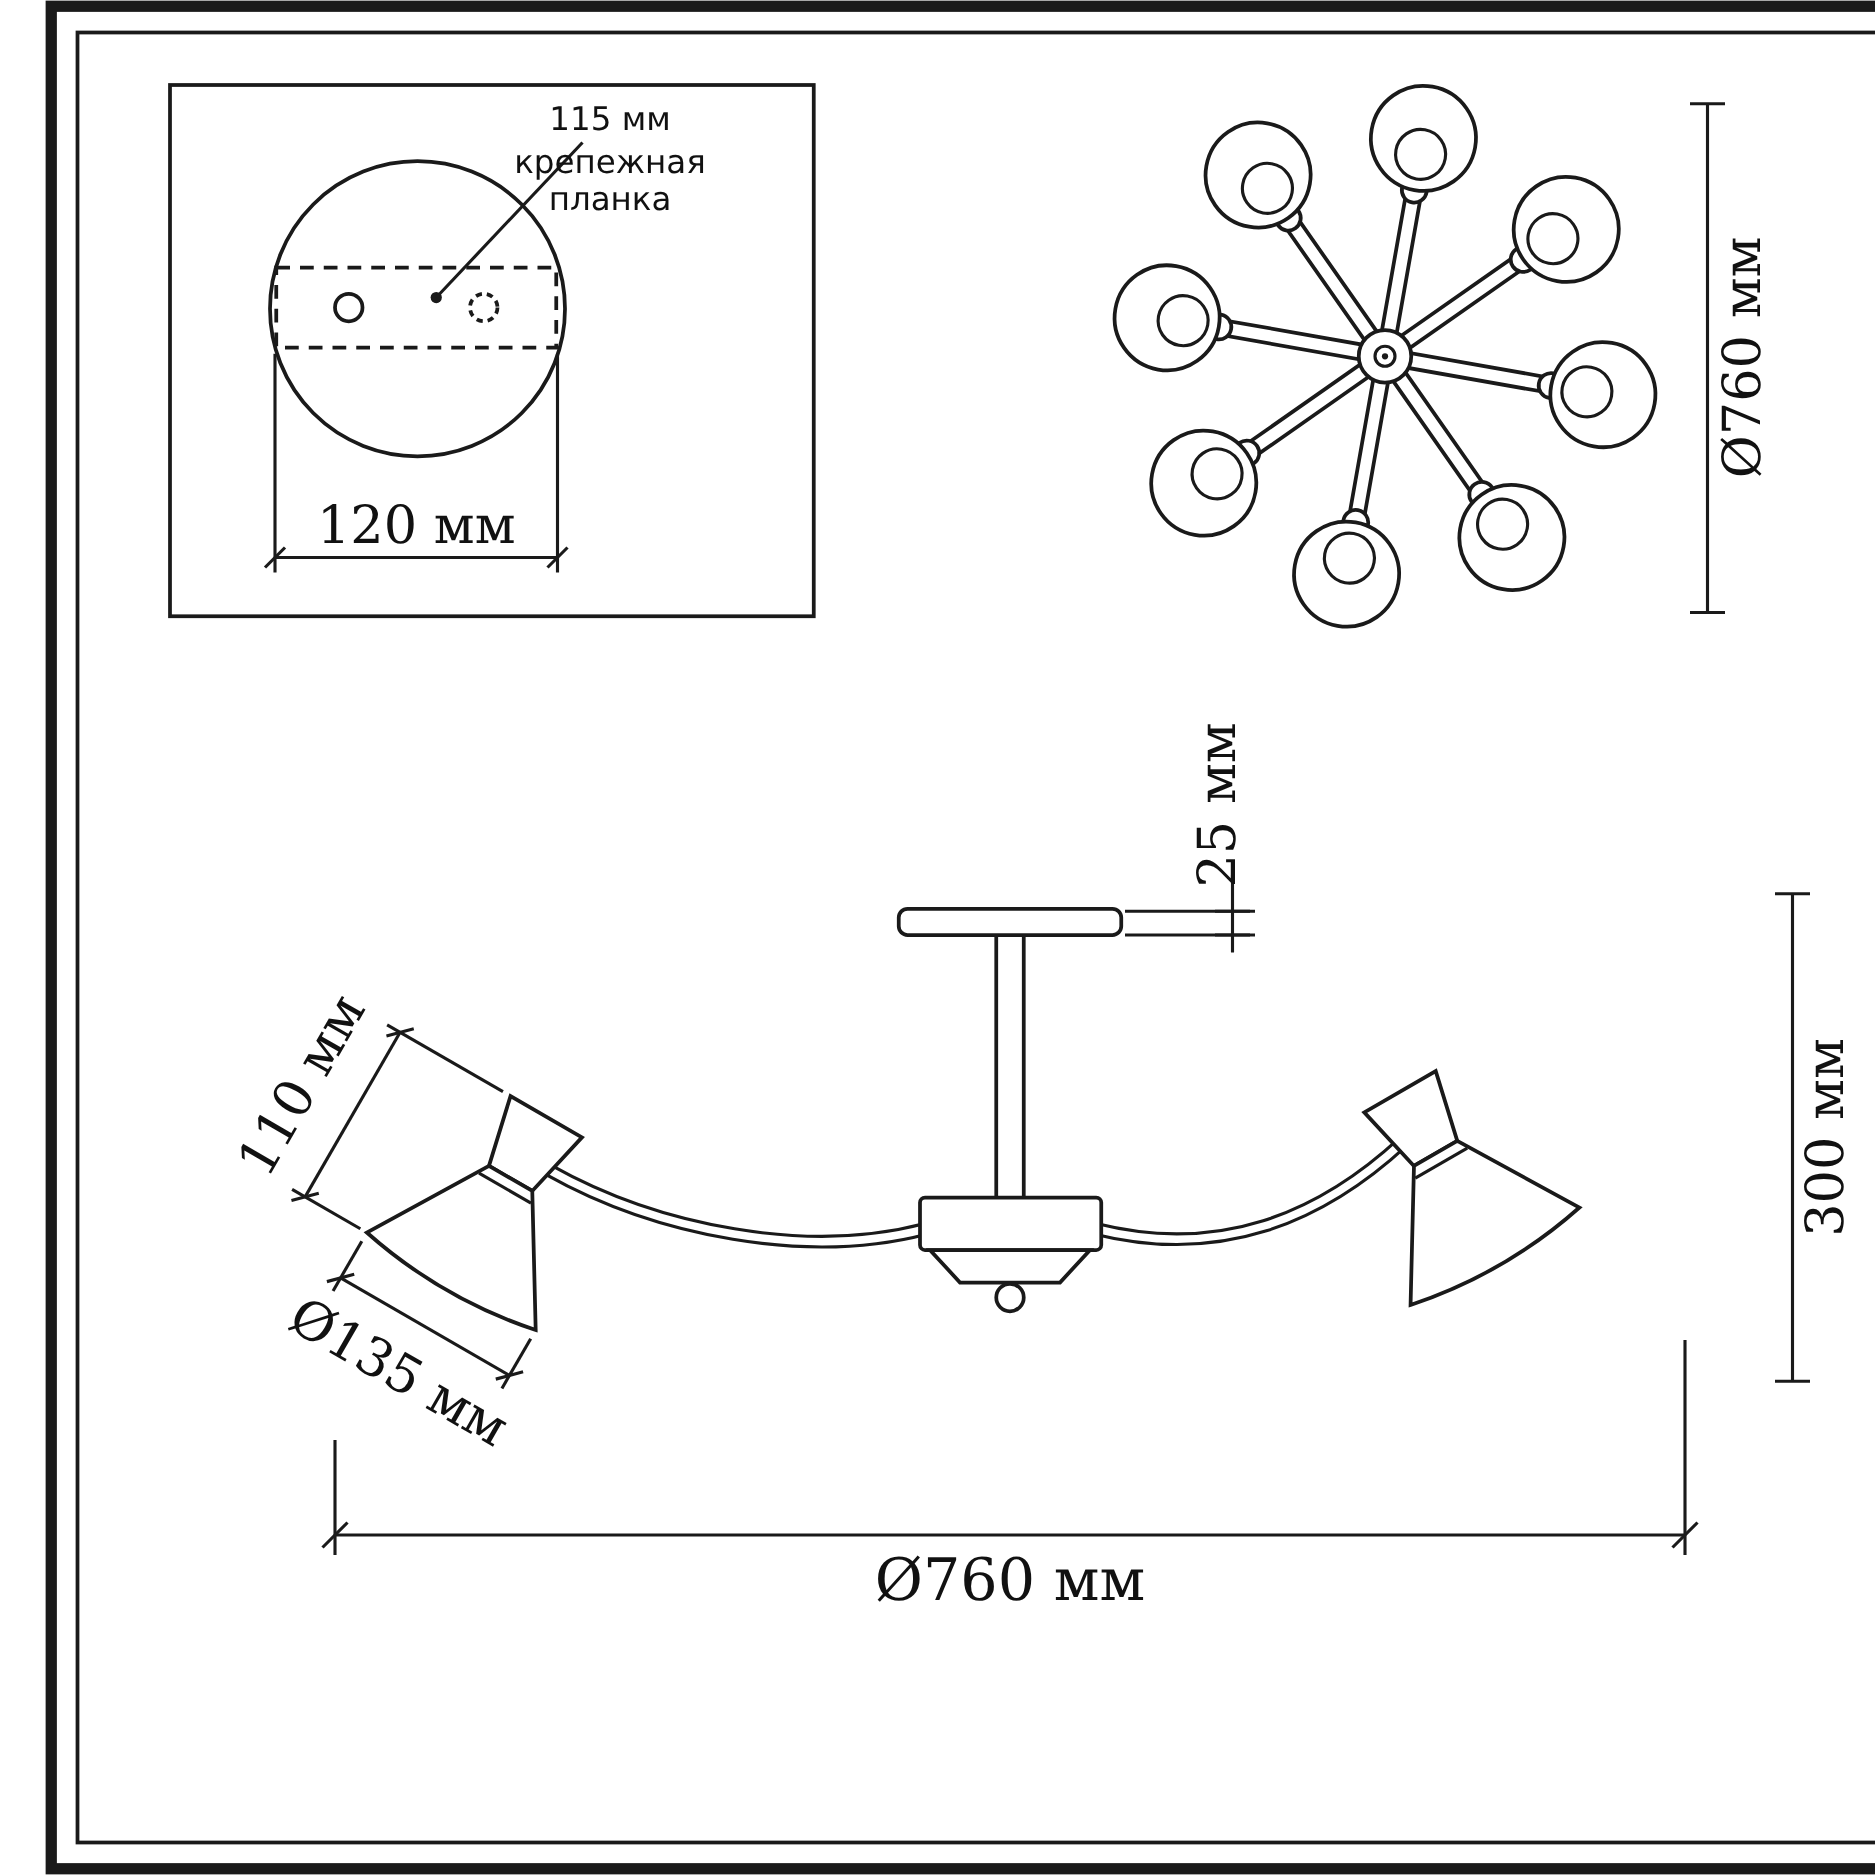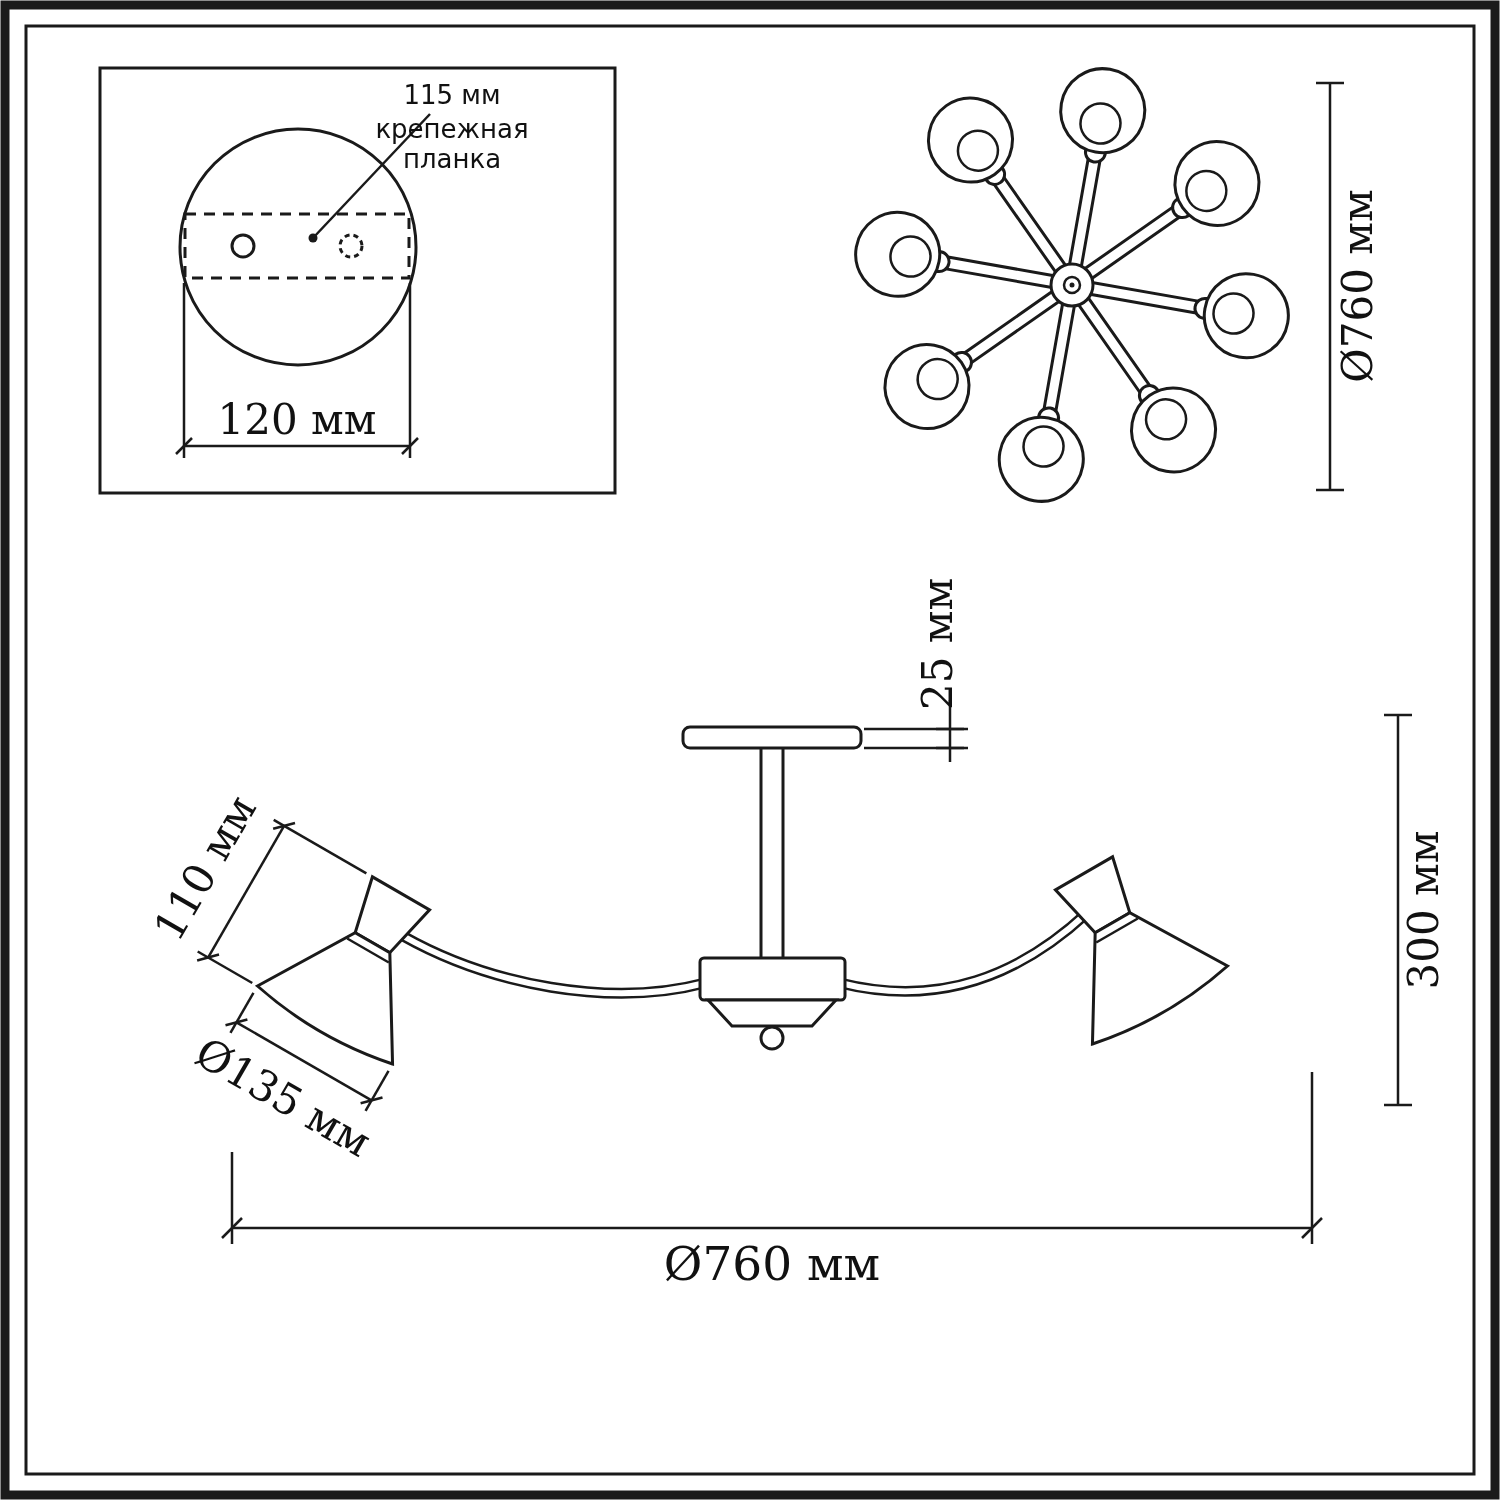--- a/index.html
+++ b/index.html
@@ -1,16 +1,16 @@
 <!DOCTYPE html>
 <html><head>
 <meta charset="utf-8">
 <style>
   html,body{margin:0;padding:0;background:#ffffff;}
-  .canvas{width:1448px;height:1500px;position:relative;background:#fff;}
+  .canvas{width:1448px;height:1500px;position:relative;background:#fff;padding-left:36px;}
   svg{display:block;}
   .ln{fill:none;stroke:#1a1a1a;stroke-width:3;}
   .lnw{fill:#ffffff;stroke:#1a1a1a;stroke-width:3;}
   .ln2{fill:none;stroke:#1a1a1a;stroke-width:2.5;}
   .dash{stroke-dasharray:11 8;}
   .dashS{stroke-dasharray:5 4;}
   .dimline{stroke:#1a1a1a;stroke-width:2.5;fill:none;}
   .tube{fill:none;stroke:#1a1a1a;stroke-width:11;}
   .tubeIn{fill:none;stroke:#ffffff;stroke-width:6;}
   text{fill:#111111;}

